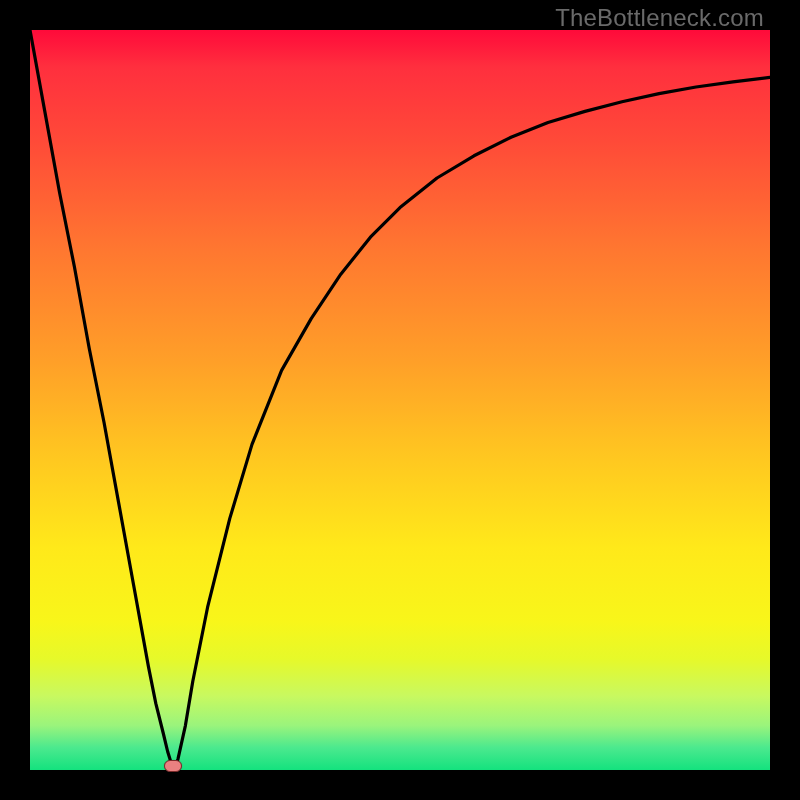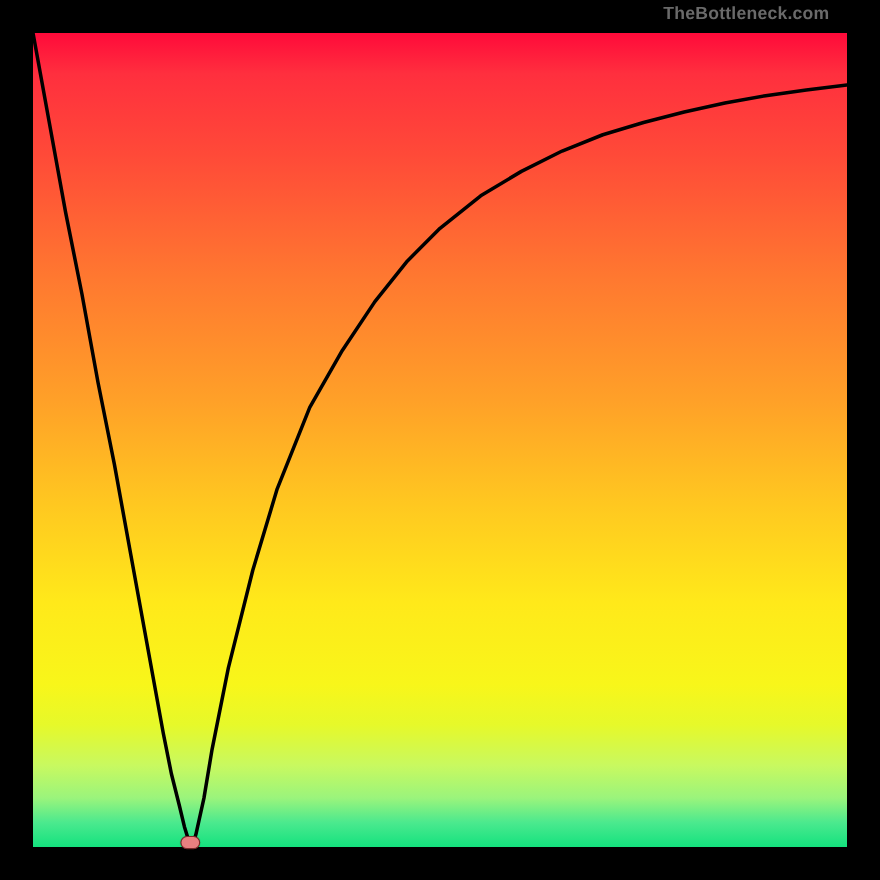--- a/index.html
+++ b/index.html
@@ -41,24 +41,24 @@
   }
   .curve-svg {
     position: absolute;
     left: 0; top: 0;
     width: 100%;
     height: 100%;
   }
   .watermark {
     position: absolute;
     top: 4px;
-    right: 46px;
+    right: 36px;
     color: #6a6a6a;
-    font-size: 16px;
-    font-weight: 700;
+    font-size: 24px;
+    font-weight: 400;
     letter-spacing: 0.2px;
     font-family: Arial, Helvetica, sans-serif;
   }
   .marker {
     position: absolute;
     width: 18px;
     height: 12px;
     background: #e98080;
     border: 1px solid #7a2a2a;
     border-radius: 6px / 6px;

